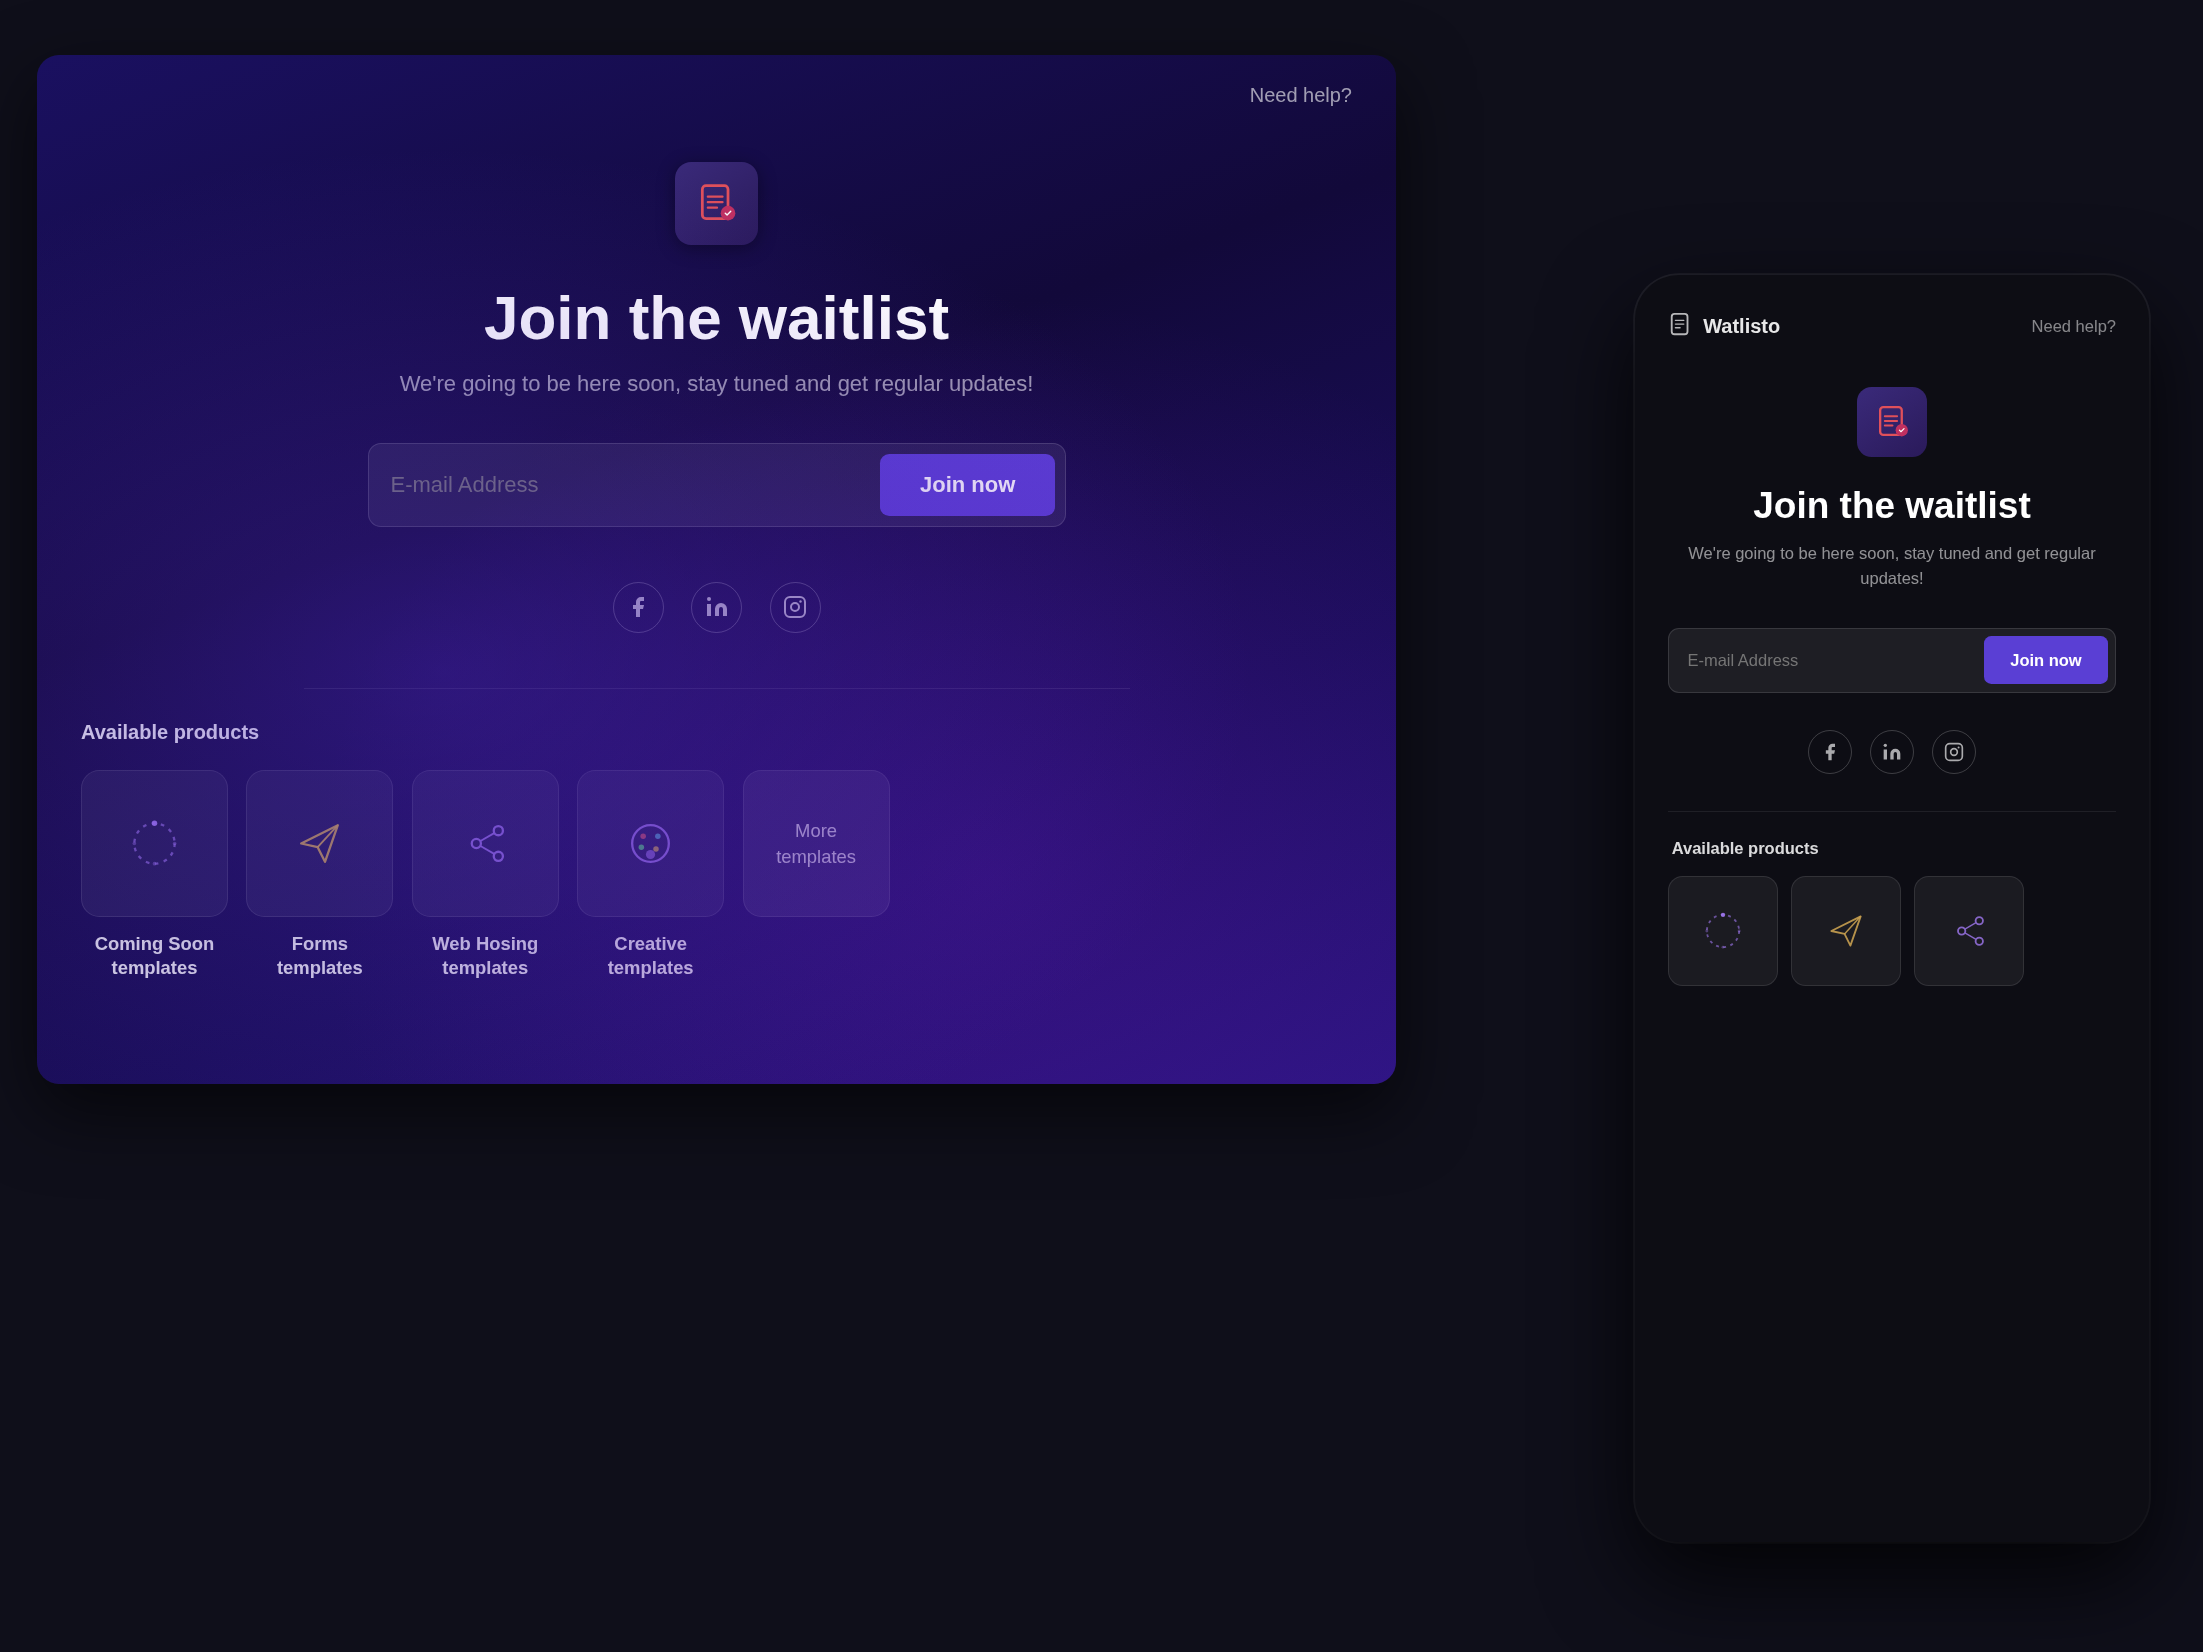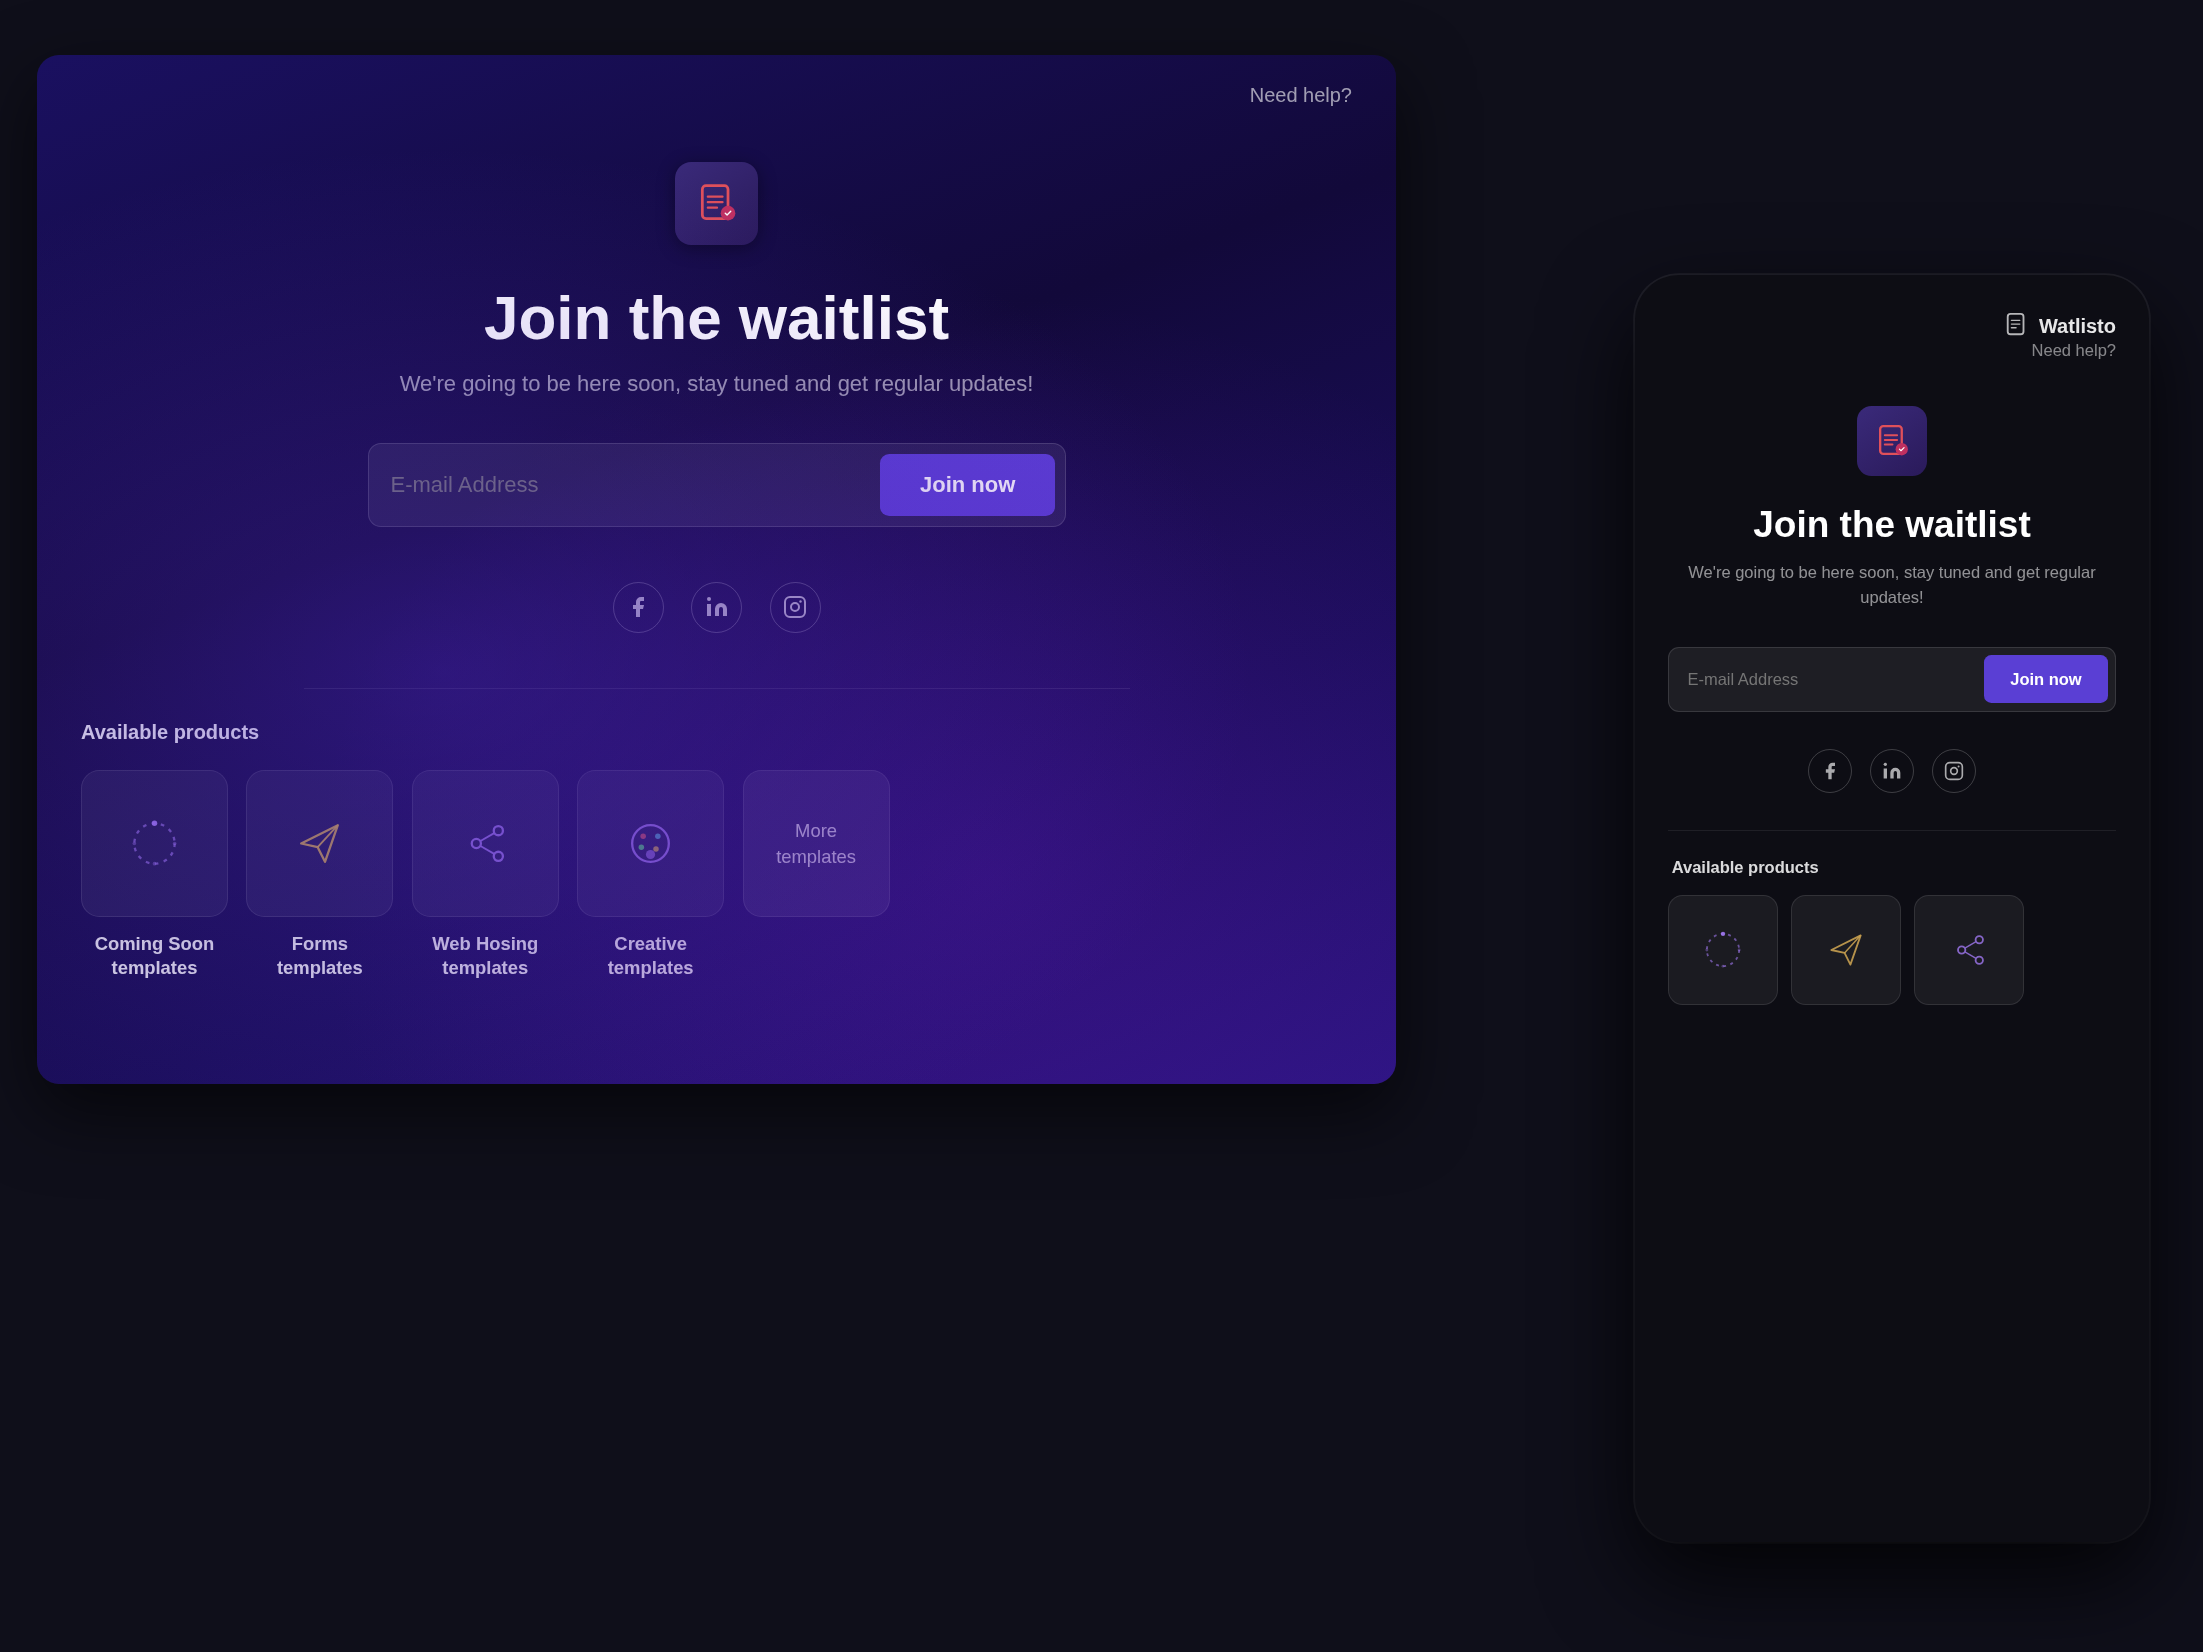--- a/index.html
+++ b/index.html
@@ -229,23 +229,22 @@
       background: #0d0d14;
       border-radius: 44px;
       overflow: hidden;
       box-shadow: 0 37px 92px rgba(0,0,0,0.8), 0 0 0 1.8px rgba(255,255,255,0.08);
     }
 
     
     .mobile-header {
       display: flex;
       justify-content: space-between;
-      align-items: flex-end;
+      align-items: center;
       padding: 37px 33px 0;
-      flex-direction: column;
     }
 
     .mobile-logo {
       display: flex;
       align-items: center;
       gap: 9.2px;
     }
 
     .mobile-logo-icon svg {
       width: 26px;

